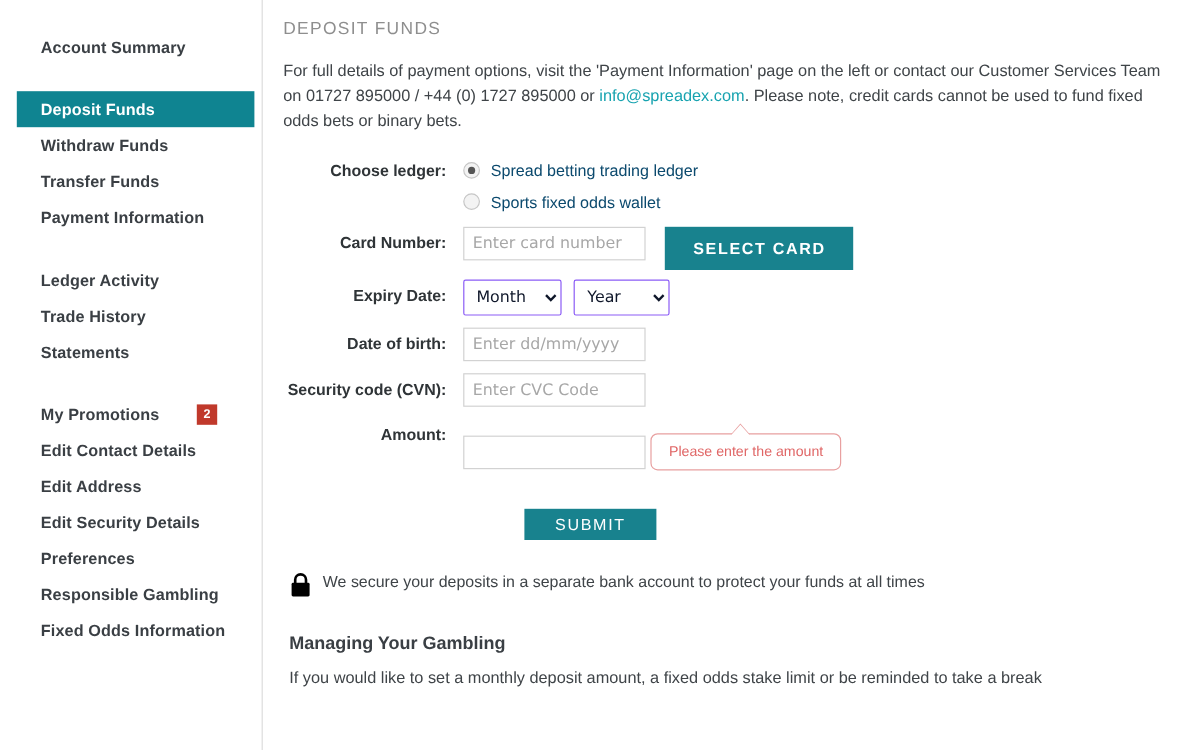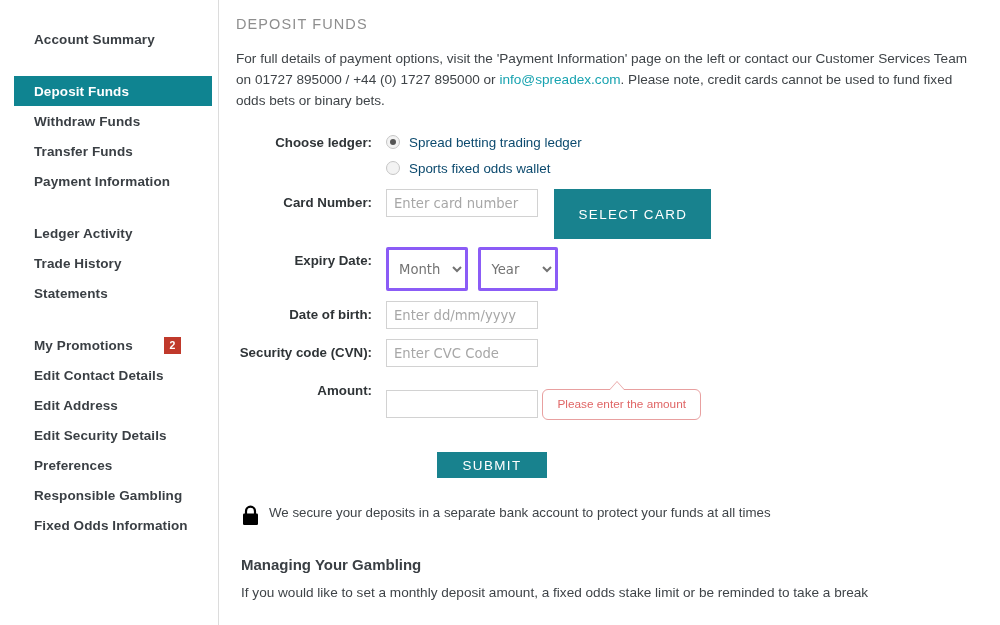--- a/index.html
+++ b/index.html
@@ -140,48 +140,49 @@
     font-size: 13.2px;
     font-family: "DejaVu Sans", sans-serif;
     color: #0369a1;
     padding: 0 7px;
     outline: none;
     border-radius: 0;
   }
   input.txt::placeholder { color: #a7a7a7; }
 
   select.sel {
-    height: 44px;
-    border: 3px solid #8b5cf6;
+    height: 30px;
+    border: 1px solid #8b5cf6;
     background: #fff;
     font-size: 13.2px;
     font-family: "DejaVu Sans", sans-serif;
-    color: #737373;
+    color: #0f172a;
     padding: 0 4px 0 6px;
     outline: none;
     border-radius: 2px;
   }
   select.month { width: 82px; margin-right: 6px; }
   select.year  { width: 80px; }
 
   .btn-teal {
     background: #18828e;
     color: #fff;
     border: none;
     font-size: 13.4px;
     letter-spacing: 1.4px;
     font-family: "Liberation Sans", sans-serif;
     cursor: pointer;
     text-transform: uppercase;
   }
   #select-card-btn {
     width: 157px;
-    height: 50px;
+    height: 36px;
     margin-left: 12px;
     vertical-align: top;
+    font-weight: bold;
   }
   #submit-btn {
     width: 110px;
     height: 26px;
     display: block;
     margin: 32px 0 0 201px;
   }
 
   
   .err-tip {

